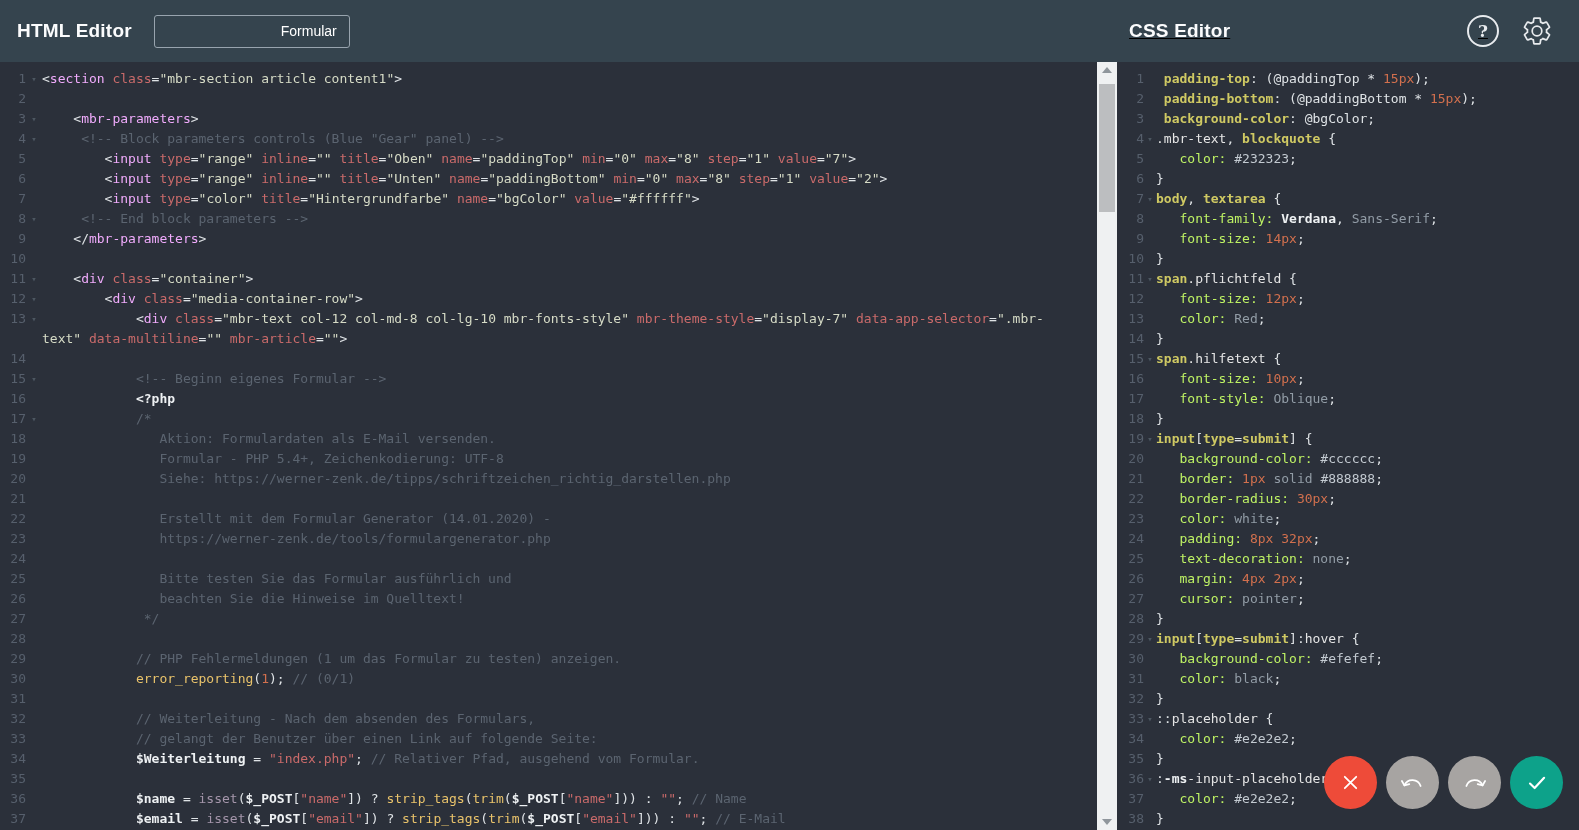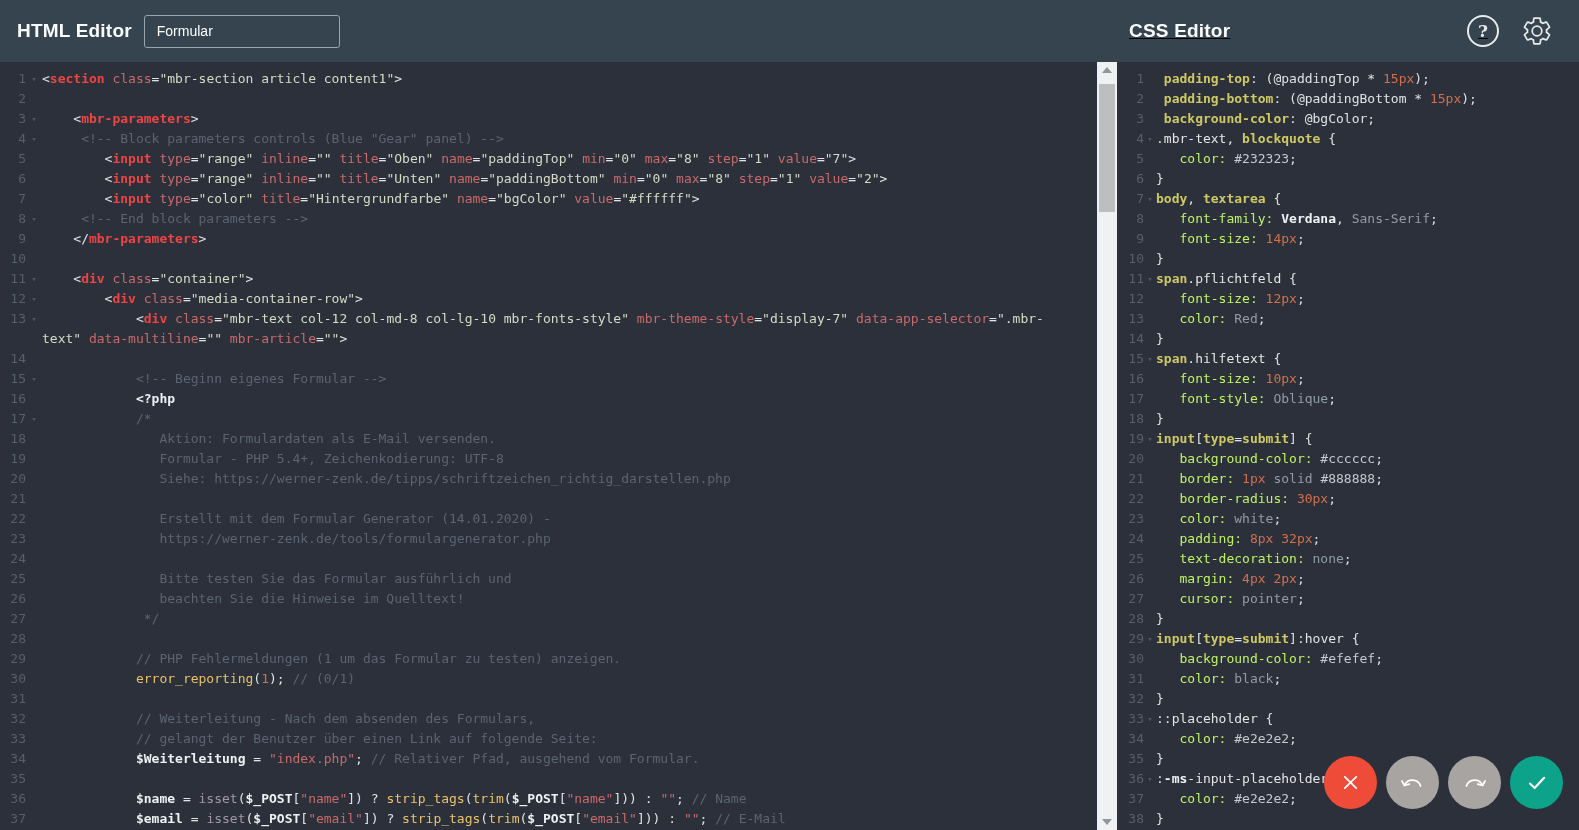--- a/index.html
+++ b/index.html
@@ -6,43 +6,43 @@
   .app{position:relative;width:1579px;height:830px;background:#2b303a;
        font-family:"Liberation Sans",sans-serif;overflow:hidden;}
   .panes{display:flex;width:100%;height:100%;}
   .pane{display:flex;flex-direction:column;height:100%;}
   .pane.left{width:1104px;}
   .pane.right{width:475px;}
   .pane-header{height:62px;background:#35444e;display:flex;align-items:center;flex:none;}
   .pane.left .pane-header{padding-left:17px;}
   .pane.right .pane-header{padding-left:25px;padding-right:26px;}
   .pane-title{color:#fbfcfd;font-size:19px;font-weight:700;letter-spacing:.2px;}
-  .filename-input{margin-left:12px;width:170px;height:31px;background:transparent;
+  .filename-input{margin-left:22px;width:170px;height:31px;background:transparent;
        border:1px solid #98a4ae;border-radius:3px;color:#ffffff;font-size:14px;
-       padding:0 12px;font-family:"Liberation Sans",sans-serif;outline:none;}
+       padding:0 12px;font-family:"Liberation Sans",sans-serif;outline:none;text-align:right;}
   .header-icons{margin-left:auto;display:flex;align-items:center;gap:22px;}
   .help-circle{width:28px;height:28px;border:2px solid #e8ebee;border-radius:50%;
        color:#e8ebee;font-size:17px;font-weight:700;display:flex;align-items:center;
        justify-content:center;cursor:pointer;font-family:"DejaVu Serif",serif;}
   .gear-btn{cursor:pointer;display:flex;align-items:center;}
   
   .editor{flex:1;overflow:hidden;padding-top:7px;
        font-family:"DejaVu Sans Mono",monospace;font-size:13px;line-height:20px;}
   .pane.right .editor{padding-left:13px;}
   .crow{display:flex;height:20px;white-space:pre;}
   .ln{flex:none;text-align:right;color:#565f6c;user-select:none;}
   .pane.left .ln{width:26px;}
   .pane.right .ln{width:27px;}
   .fold{flex:none;text-align:center;color:#4d5761;font-size:9px;line-height:20px;user-select:none;}
   .pane.left .fold{width:16px;}
   .pane.right .fold{width:12px;}
   .codetext{white-space:pre;}
   
   .tk-w{color:#dfe3e6}
-  .tk-tg{color:#ef4444;font-weight:bold}
+  .tk-tg{color:#f0abfc;font-weight:normal}
   .tk-at{color:#c96a6a}
   .tk-st{color:#d6dbc6}
   .tk-cm{color:#5b6470}
   .tk-mb{color:#eef1f3;font-weight:bold}
   .tk-fn{color:#e9c36b;font-weight:normal}
   .tk-nm{color:#d2704e}
   .tk-kw{color:#a596ab}
   .tk-vr{color:#eef1f3;font-weight:bold}
   .tk-ps{color:#c96a6a}
   .tk-sel{color:#cfc963;font-weight:bold}

